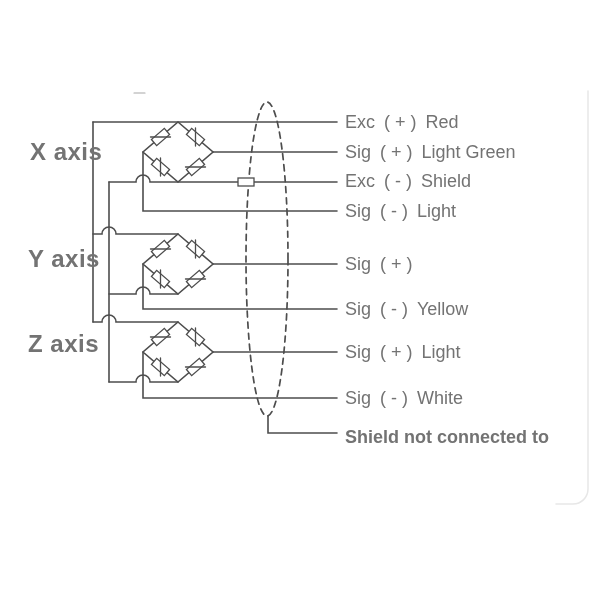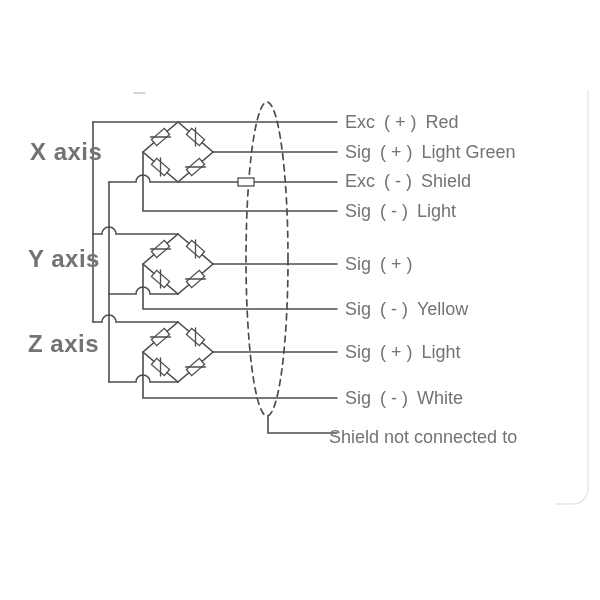--- a/index.html
+++ b/index.html
@@ -171,17 +171,17 @@
     <span>Sig</span>
     <span>( + )</span>
     <span>Light</span>
   </div>
   <div class="txt wire-label" style="left:345px; top:386px;">
     <span>Sig</span>
     <span>( - )</span>
     <span>White</span>
   </div>
 
-  <div class="txt shield-note" style="left:329px; top:425px;">
+  <div class="txt shield-note" style="left:345px; top:425px;font-weight:bold;">
     <div>Shield not connected to</div>
   </div>
 
 </div>
 
 </body></html>

